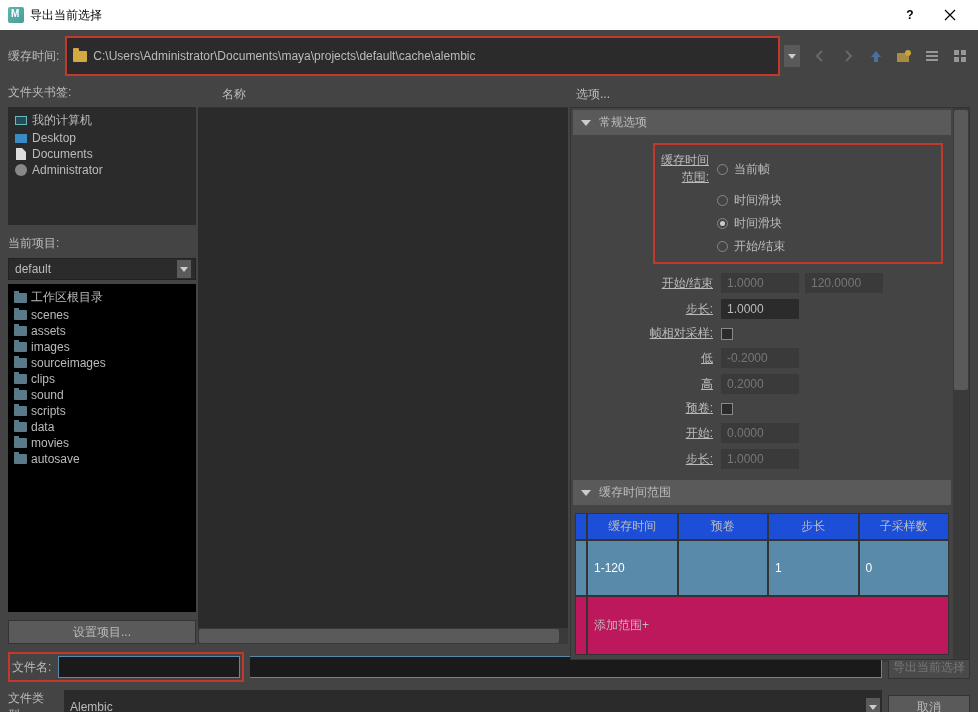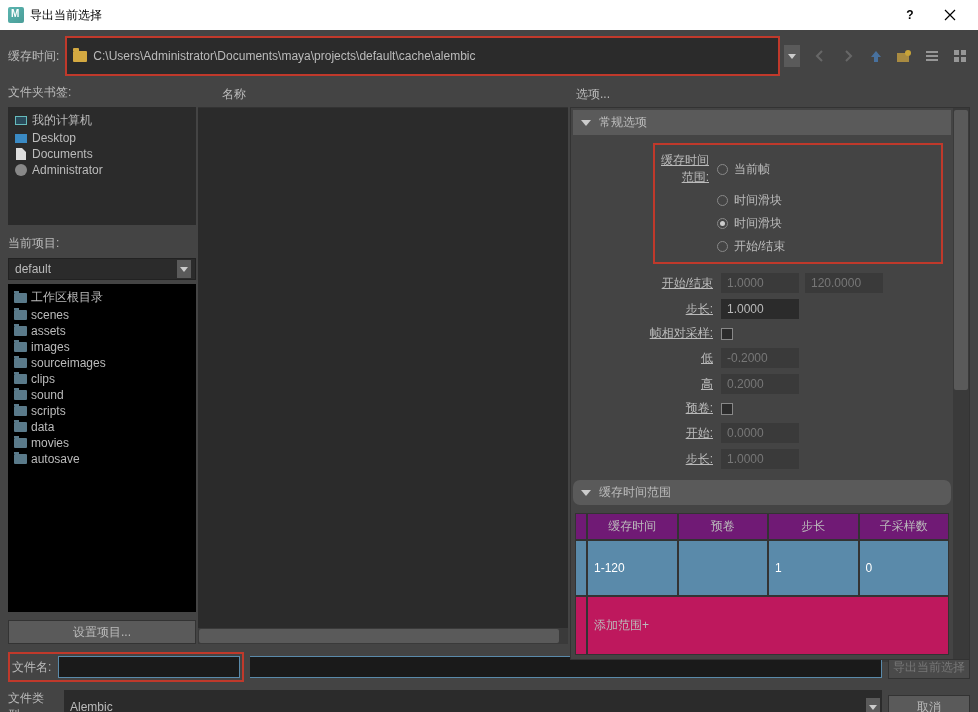--- a/index.html
+++ b/index.html
@@ -70,21 +70,21 @@
 .form-label { width: 148px; text-align: right; padding-right: 8px; text-decoration: underline; }
 .redbox-radios .form-label { width: 62px; }
 .radio { width: 11px; height: 11px; border-radius: 50%; border: 1px solid #888; margin-right: 6px; display: inline-block; position: relative; }
 .radio.checked::after { content: ""; position: absolute; width: 5px; height: 5px; background: #ccc; border-radius: 50%; top: 2px; left: 2px; }
 .checkbox { width: 12px; height: 12px; border: 1px solid #888; background: #2b2b2b; }
 .numfield { background: #2b2b2b; padding: 2px 6px; width: 78px; height: 20px; display: flex; align-items: center; }
 .numfield.disabled { background: #3a3a3a; color: #777; }
 
 .table { margin: 2px; }
 .table-header { display: flex; background: #444; }
-.table-header .th { flex: 1; border: 1px solid #333; padding: 4px 6px; text-align: center; background: #701a75; }
+.table-header .th { flex: 1; border: 1px solid #333; padding: 4px 6px; text-align: center; background: #1d4ed8; }
 .table-header .th:first-child { flex: 0 0 12px; padding: 4px 2px; }
 .table-row { display: flex; }
 .table-row.selected { background: #5a8aaa; color: #fff; }
 .table-row .td { flex: 1; border: 1px solid #333; padding: 20px 6px; }
 .table-row .td:first-child { flex: 0 0 12px; padding: 4px 2px; }
 .table-row.add .td { background: #be185d; }
 
 .bottombar { padding: 8px; }
 .bottom-row { display: flex; align-items: center; gap: 6px; margin-bottom: 8px; }
 .bottom-label { width: 50px; }
@@ -318,21 +318,21 @@
           </div>
         <div class="form-row">
             <span class="form-label">开始:</span>
             <div class="numfield disabled">0.0000</div>
           </div>
         <div class="form-row">
             <span class="form-label">步长:</span>
             <div class="numfield disabled">1.0000</div>
           </div>
 
-        <div class="section-header" style="margin-top:8px;border-radius:7px;">
+        <div class="section-header" style="margin-top:8px;">
           <div class="tri-down"></div>
           <span>缓存时间范围</span>
         </div>
 
         <div class="table">
           <div class="table-header">
             <div class="th"></div>
             <div class="th">缓存时间</div>
             <div class="th">预卷</div>
             <div class="th">步长</div>

